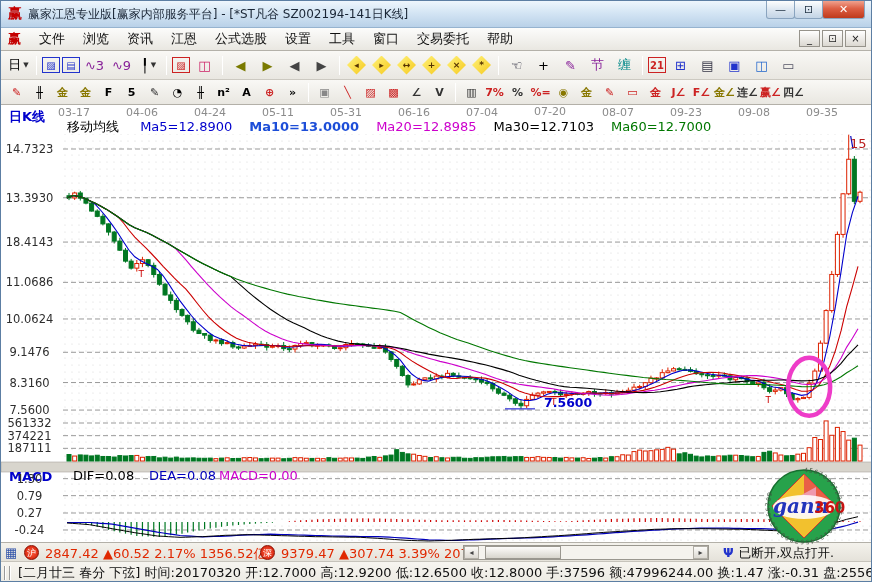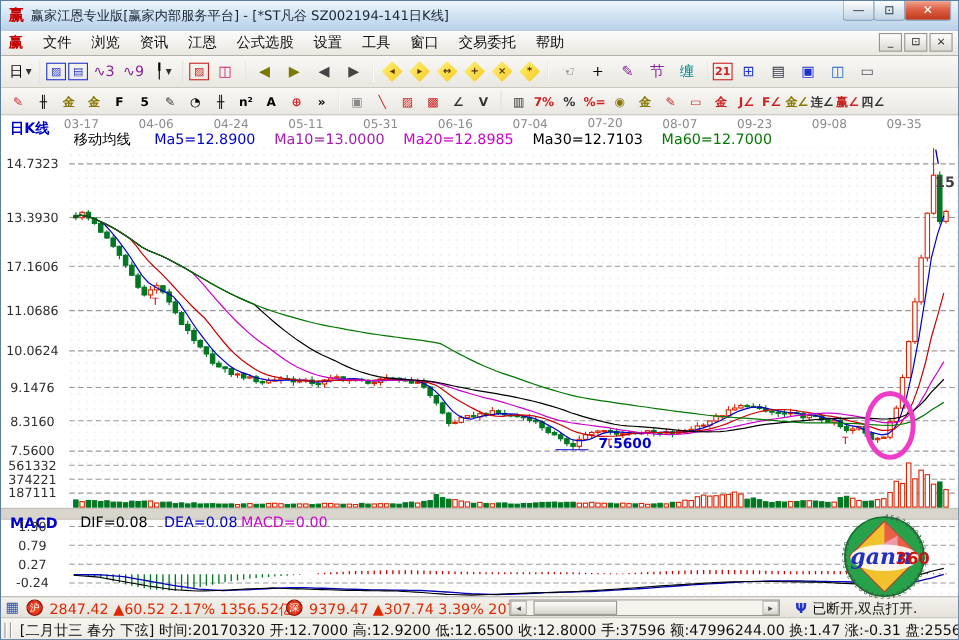--- a/index.html
+++ b/index.html
@@ -34,21 +34,21 @@
 .chart svg{position:absolute;left:0;top:0}
 .clabel{position:absolute;font-size:11.5px;white-space:nowrap;z-index:3}
 .date-label{color:#8b8b8b;font-size:11px;width:34px;text-align:center}
 .axis-label{width:57px;text-align:center;color:#2e2e2e}
 .kline-tag{left:8px;top:3px;color:#0000cc;font-weight:bold;font-size:13px}
 .macd-tag{left:8px;top:364px;color:#0000cc;font-weight:bold;font-size:13px}
 .legend-row{position:absolute;left:66px;top:13px;font-size:13px;z-index:3;white-space:nowrap}
 .legend-row span{margin-right:17px}
 .stock-id{position:absolute;right:5px;top:12px;color:#0000cc;font-size:13.5px;font-weight:bold;z-index:3}
 .low-label{left:543px;top:290px;color:#0000cc;font-weight:bold;font-size:12.5px}
-.high-label{left:849px;top:54px;color:#404040;font-weight:bold;font-size:13px}
+.high-label{left:849px;top:31px;color:#b91c1c;font-weight:normal;font-size:13px}
 
 .status1{position:absolute;left:0;top:541px;width:100%;height:19px;background:linear-gradient(#f4f2ec,#e5e2da);border-top:1px solid #b3b0a8;font-size:13px;color:#e02800}
 .status1>span{position:absolute;top:2px}
 .sb-grid{color:#3355aa;font-size:13px}
 .mkt-icon{display:inline-block;width:15px;height:15px;border-radius:50%;background:radial-gradient(#ff6040,#cc1500);border:1px solid #8a0e00;color:#fff;font-size:9px;line-height:14px;text-align:center}
 .hscroll{position:absolute;left:462px;top:2px;width:246px;height:15px;display:flex;border:1px solid #9a978f;background:#efede7}
 .sb-btn{width:15px;height:100%;background:linear-gradient(#fcfbf9,#dcd9d2);border:1px solid #b0ada5;font-size:8px;color:#444;display:flex;align-items:center;justify-content:center}
 .sb-track{flex:1;position:relative;background:#f5f3ee}
 .sb-thumb{position:absolute;left:6px;top:0;width:76px;height:100%;background:linear-gradient(#fdfcfa,#d8d5cd);border:1px solid #9a978f}
 .conn{left:722px!important;color:#111;font-size:12.5px}
@@ -776,39 +776,39 @@
           <path d="M66.0 417.5 L71.7 417.5 L77.3 417.5 L83.0 417.5 L88.6 417.5 L94.3 417.9 L99.9 418.3 L105.6 418.7 L111.2 419.2 L116.8 420.2 L122.5 421.2 L128.2 422.2 L133.8 423.2 L139.4 424.2 L145.1 425.2 L150.8 426.2 L156.4 427.2 L162.1 428.0 L167.7 428.8 L173.4 429.7 L179.0 430.5 L184.7 430.8 L190.3 431.2 L196.0 431.5 L201.6 431.8 L207.3 431.7 L212.9 431.5 L218.6 431.3 L224.2 431.2 L229.9 430.8 L235.5 430.5 L241.2 430.2 L246.8 429.8 L252.5 429.7 L258.1 429.5 L263.8 429.3 L269.4 429.2 L275.1 429.3 L280.7 429.5 L286.4 429.7 L292.0 429.8 L297.6 430.0 L303.3 430.2 L309.0 430.3 L314.6 430.5 L320.3 430.7 L325.9 430.8 L331.6 431.0 L337.2 431.2 L342.9 431.2 L348.5 431.3 L354.2 431.4 L359.8 431.5 L365.5 431.6 L371.1 431.7 L376.8 431.7 L382.4 431.8 L388.1 432.2 L393.7 432.5 L399.4 432.8 L405.0 433.2 L410.7 433.6 L416.3 434.0 L422.0 434.4 L427.6 434.8 L433.3 435.0 L438.9 435.2 L444.6 435.3 L450.2 435.5 L455.9 435.3 L461.5 435.2 L467.2 435.0 L472.8 434.8 L478.5 434.6 L484.1 434.3 L489.8 434.1 L495.4 433.8 L501.1 433.7 L506.7 433.5 L512.4 433.3 L518.0 433.2 L523.7 433.0 L529.3 432.8 L535.0 432.7 L540.6 432.5 L546.3 432.2 L551.9 431.8 L557.5 431.5 L563.2 431.2 L568.9 430.8 L574.5 430.5 L580.1 430.2 L585.8 429.8 L591.5 429.4 L597.1 429.0 L602.8 428.6 L608.4 428.2 L614.1 427.7 L619.7 427.3 L625.4 426.9 L631.0 426.5 L636.7 426.2 L642.3 425.8 L648.0 425.5 L653.6 425.2 L659.3 424.8 L664.9 424.5 L670.6 424.2 L676.2 423.8 L681.9 423.7 L687.5 423.5 L693.2 423.3 L698.8 423.2 L704.5 423.2 L710.1 423.2 L715.8 423.2 L721.4 423.2 L727.1 423.2 L732.7 423.3 L738.4 423.4 L744.0 423.5 L749.7 423.6 L755.3 423.7 L761.0 423.7 L766.6 423.8 L772.3 424.1 L777.9 424.3 L783.6 424.6 L789.2 424.8 L794.9 425.1 L800.5 425.3 L806.2 425.6 L811.8 425.8 L817.5 425.5 L823.1 425.2 L828.8 424.2 L834.4 423.2 L840.1 421.8 L845.7 420.5 L851.4 418.8 L857.0 417.2 " fill="none" stroke="#0000bb" stroke-width="1.2"></path>
           <path d="M66.0 418.0 L71.7 418.4 L77.3 418.8 L83.0 419.2 L88.6 419.7 L94.3 420.7 L99.9 421.7 L105.6 422.7 L111.2 423.7 L116.8 424.7 L122.5 425.7 L128.2 426.7 L133.8 427.7 L139.4 428.5 L145.1 429.3 L150.8 430.2 L156.4 431.0 L162.1 431.3 L167.7 431.7 L173.4 432.0 L179.0 432.3 L184.7 432.2 L190.3 432.0 L196.0 431.8 L201.6 431.7 L207.3 431.3 L212.9 431.0 L218.6 430.7 L224.2 430.3 L229.9 430.2 L235.5 430.0 L241.2 429.8 L246.8 429.7 L252.5 429.8 L258.1 430.0 L263.8 430.2 L269.4 430.3 L275.1 430.5 L280.7 430.7 L286.4 430.8 L292.0 431.0 L297.6 431.2 L303.3 431.3 L309.0 431.5 L314.6 431.7 L320.3 431.7 L325.9 431.8 L331.6 431.9 L337.2 432.0 L342.9 432.1 L348.5 432.2 L354.2 432.2 L359.8 432.3 L365.5 432.7 L371.1 433.0 L376.8 433.3 L382.4 433.7 L388.1 434.1 L393.7 434.5 L399.4 434.9 L405.0 435.3 L410.7 435.5 L416.3 435.7 L422.0 435.8 L427.6 436.0 L433.3 435.8 L438.9 435.7 L444.6 435.5 L450.2 435.3 L455.9 435.1 L461.5 434.8 L467.2 434.6 L472.8 434.3 L478.5 434.2 L484.1 434.0 L489.8 433.8 L495.4 433.7 L501.1 433.5 L506.7 433.3 L512.4 433.2 L518.0 433.0 L523.7 432.7 L529.3 432.3 L535.0 432.0 L540.6 431.7 L546.3 431.3 L551.9 431.0 L557.5 430.7 L563.2 430.3 L568.9 429.9 L574.5 429.5 L580.1 429.1 L585.8 428.7 L591.5 428.2 L597.1 427.8 L602.8 427.4 L608.4 427.0 L614.1 426.7 L619.7 426.3 L625.4 426.0 L631.0 425.7 L636.7 425.3 L642.3 425.0 L648.0 424.7 L653.6 424.3 L659.3 424.2 L664.9 424.0 L670.6 423.8 L676.2 423.7 L681.9 423.7 L687.5 423.7 L693.2 423.7 L698.8 423.7 L704.5 423.7 L710.1 423.8 L715.8 423.9 L721.4 424.0 L727.1 424.1 L732.7 424.2 L738.4 424.2 L744.0 424.3 L749.7 424.6 L755.3 424.8 L761.0 425.1 L766.6 425.3 L772.3 425.6 L777.9 425.8 L783.6 426.1 L789.2 426.3 L794.9 426.0 L800.5 425.7 L806.2 424.7 L811.8 423.7 L817.5 422.3 L823.1 421.0 L828.8 419.3 L834.4 417.7 L840.1 416.0 L845.7 414.3 L851.4 413.0 L857.0 411.7 " fill="none" stroke="#000000" stroke-width="1"></path>
         </g>
         <ellipse cx="808.1500000000001" cy="281.77572000000004" rx="21" ry="29" fill="none" stroke="#ee3cc8" stroke-width="4.5"></ellipse>
         <line x1="849.7" y1="31" x2="852" y2="44" stroke="#0000bb" stroke-width="1.2"></line>
         <line x1="504" y1="303.88772" x2="534" y2="303.88772" stroke="#0000cc" stroke-width="1"></line>
       </svg>
     <div class="clabel kline-tag">日K线</div>
     <div class="legend-row" id="ma-legend">
       <span style="color:#000">移动均线</span>
-    <span style="color: rgb(0, 0, 204);">Ma5=12.8900</span><span style="color: #a21caf;">Ma10=13.0000</span><span style="color: rgb(204, 0, 204);">Ma20=12.8985</span><span style="color: rgb(0, 0, 0);">Ma30=12.7103</span><span style="color: rgb(0, 119, 0);">Ma60=12.7000</span></div>
+    <span style="color: rgb(0, 0, 204);">Ma5=12.8900</span><span style="color: #1d4ed8; font-weight: bold;">Ma10=13.0000</span><span style="color: rgb(204, 0, 204);">Ma20=12.8985</span><span style="color: rgb(0, 0, 0);">Ma30=12.7103</span><span style="color: rgb(0, 119, 0);">Ma60=12.7000</span></div>
     <div class="clabel macd-tag">MACD</div>
     <div class="clabel low-label">7.5600</div>
     <div class="clabel high-label">15</div>
   <div class="clabel date-label" style="left: 56px; top: 1px;">03-17</div>
       <div class="clabel date-label" style="left: 124px; top: 1px;">04-06</div>
       <div class="clabel date-label" style="left: 192px; top: 1px;">04-24</div>
       <div class="clabel date-label" style="left: 260px; top: 1px;">05-11</div>
       <div class="clabel date-label" style="left: 328px; top: 1px;">05-31</div>
       <div class="clabel date-label" style="left: 396px; top: 1px;">06-16</div>
       <div class="clabel date-label" style="left: 464px; top: 1px;">07-04</div>
       <div class="clabel date-label" style="left: 532px; top: 0;">07-20</div>
       <div class="clabel date-label" style="left: 600px; top: 1px;">08-07</div>
       <div class="clabel date-label" style="left: 668px; top: 1px;">09-23</div>
       <div class="clabel date-label" style="left: 736px; top: 1px;">09-08</div>
       <div class="clabel date-label" style="left: 804px; top: 1px;">09-35</div>
       <div class="clabel axis-label" style="left: 0px; top: 37px;">14.7323</div>
       <div class="clabel axis-label" style="left: 0px; top: 85.7505px;">13.3930</div>
-      <div class="clabel axis-label" style="left: 0px; top: 130.068px;">17.1606</div>
+      <div class="clabel axis-label" style="left: 0px; top: 130.068px;">18.4143</div>
       <div class="clabel axis-label" style="left: 0px; top: 170.359px;">11.0686</div>
       <div class="clabel axis-label" style="left: 0px; top: 206.984px;">10.0624</div>
       <div class="clabel axis-label" style="left: 0px; top: 240.283px;">9.1476</div>
       <div class="clabel axis-label" style="left: 0px; top: 270.553px;">8.3160</div>
       <div class="clabel axis-label" style="left: 0px; top: 298.072px;">7.5600</div>
       <div class="clabel axis-label" style="left: 0px; top: 311px;">561332</div>
       <div class="clabel axis-label" style="left: 0px; top: 323.667px;">374221</div>
       <div class="clabel axis-label" style="left: 0px; top: 336.333px;">187111</div>
       <div class="clabel axis-label" style="left: 0px; top: 366.671px;">1.30</div>
       <div class="clabel axis-label" style="left: 0px; top: 383.669px;">0.79</div>

